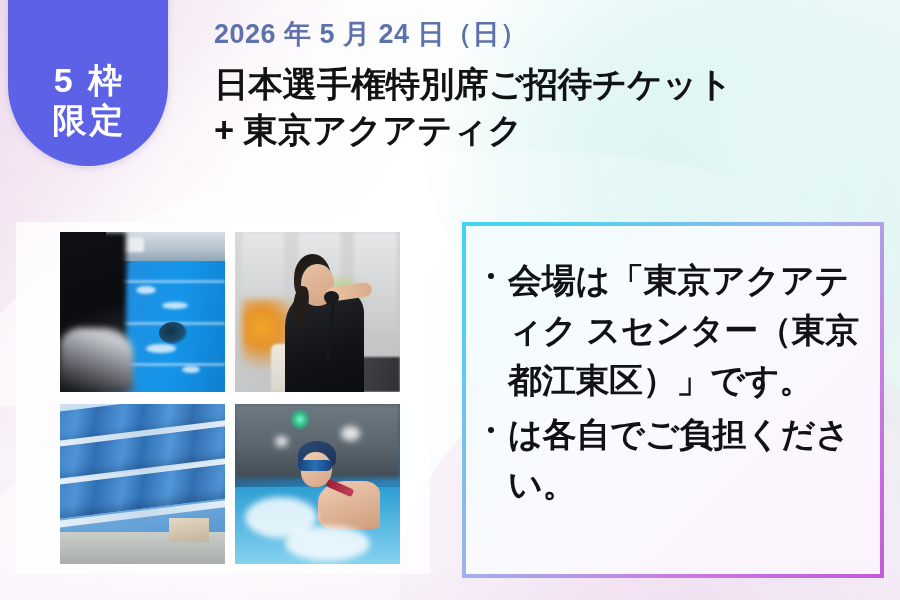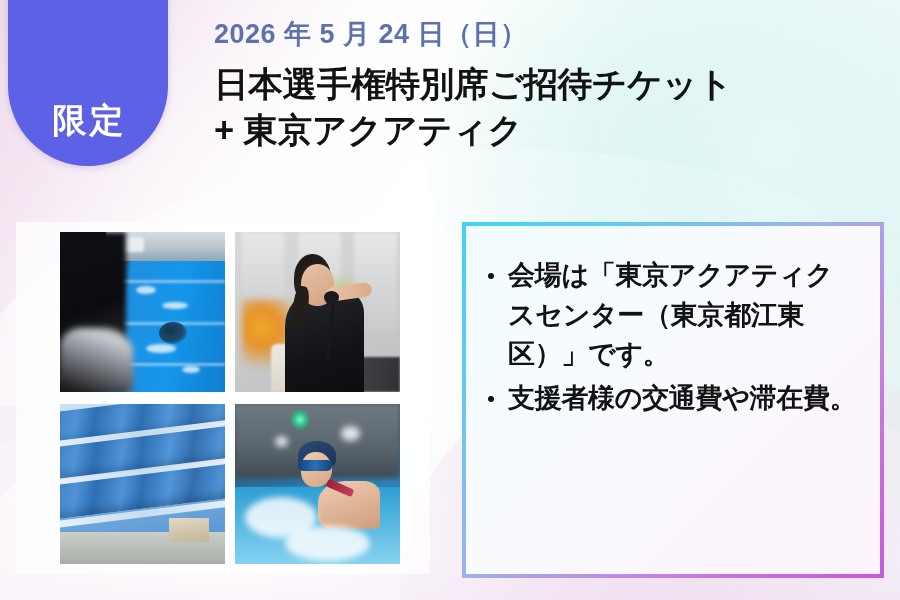--- a/index.html
+++ b/index.html
@@ -223,21 +223,21 @@
   #info-inner {
     width:100%; height:100%;
     background:rgba(255,255,255,.93);
     padding:30px 14px 10px 18px;
     display:flex; flex-direction:column; justify-content:flex-start;
   }
   ul#bullets { list-style:none; }
   ul#bullets li {
     position:relative;
     padding-left:24px;
-    font-size:27px;
+    font-size:34px;
     font-weight:bold;
     color:#111214;
     line-height:1.47;
     letter-spacing:-0.3px;
     margin-bottom:4px;
   }
   ul#bullets li::before {
     content:"";
     position:absolute; left:4px; top:17px;
     width:6px; height:6px; border-radius:50%;
@@ -253,20 +253,21 @@
   <div class="bg-mint2"></div>
   <div class="bg-pink-tl"></div>
   <div class="bg-pink-bl"></div>
   <div class="bg-pink-br"></div>
   <div class="bg-pink-b"></div>
   <div class="bg-swoosh2"></div>
   <div class="bg-swoosh"></div>
 </div>
 
 <div id="badge">
+  <div class="badge-line">5 枠</div>
   <div class="badge-line">限定</div>
 </div>
 
 <div id="header">
   <div id="event-date">2026 年 5 月 24 日（日）</div>
   <div id="title-line1" class="title-line">日本選手権特別席ご招待チケット</div>
   <div id="title-line2" class="title-line">+ 東京アクアティク</div>
 </div>
 
 <div id="photo-card"></div>
@@ -329,16 +330,16 @@
     <div class="foam" style="left:64%;top:14%;width:12%;height:9%"></div>
     <div class="foam" style="left:24%;top:20%;width:8%;height:7%"></div>
   </div>
 
 </div>
 
 <div id="info-box">
   <div id="info-inner">
     <ul id="bullets">
       <li>会場は「東京アクアティク スセンター（東京都江東区）」です。</li>
-      <li>支援者様の交通費や滞在費。</li>
+      <li>は各自でご負担ください。</li>
     </ul>
   </div>
 </div>
 
 </body></html>

